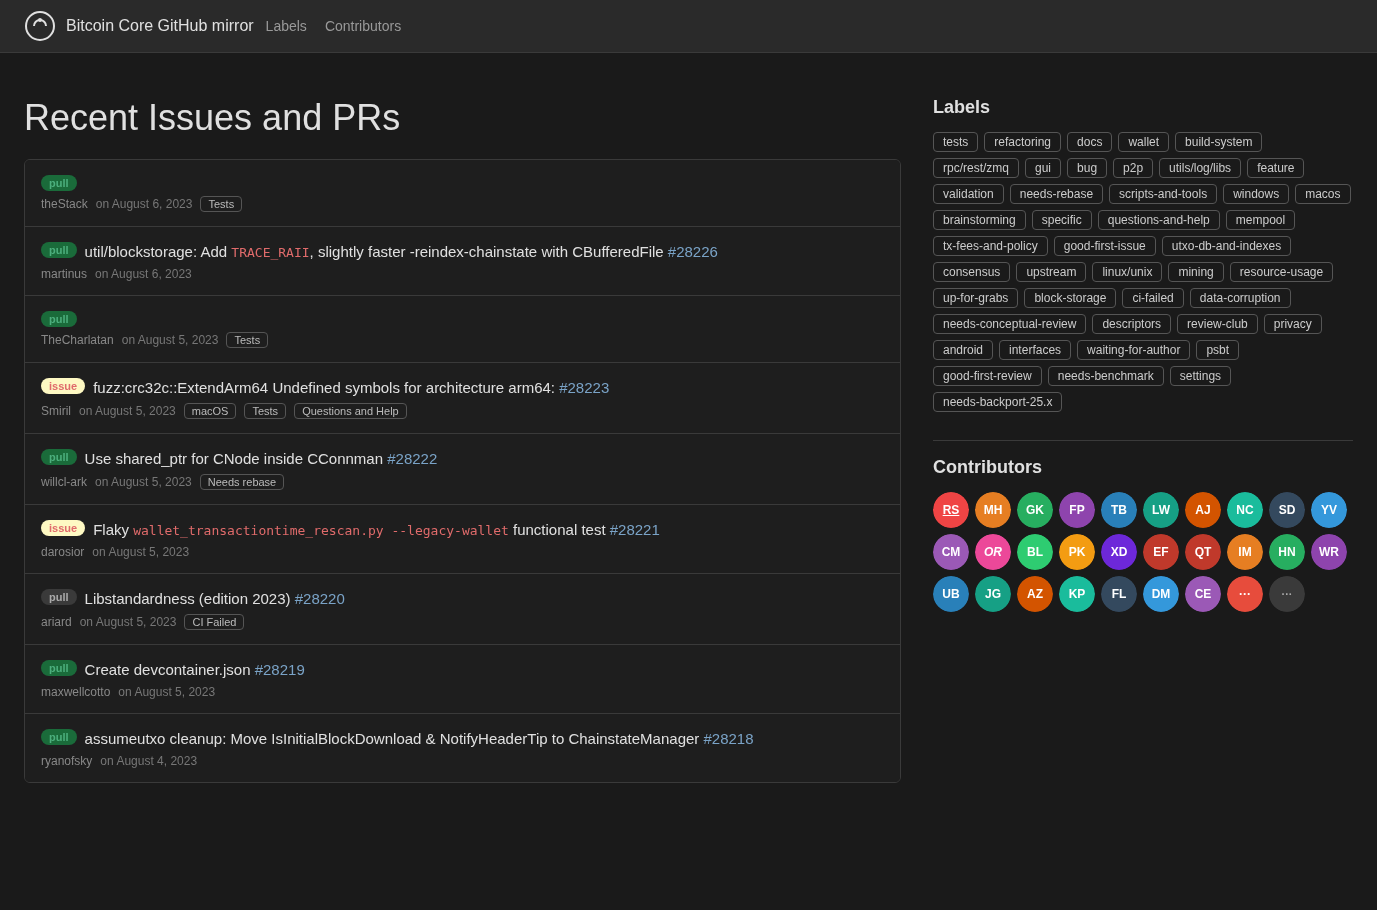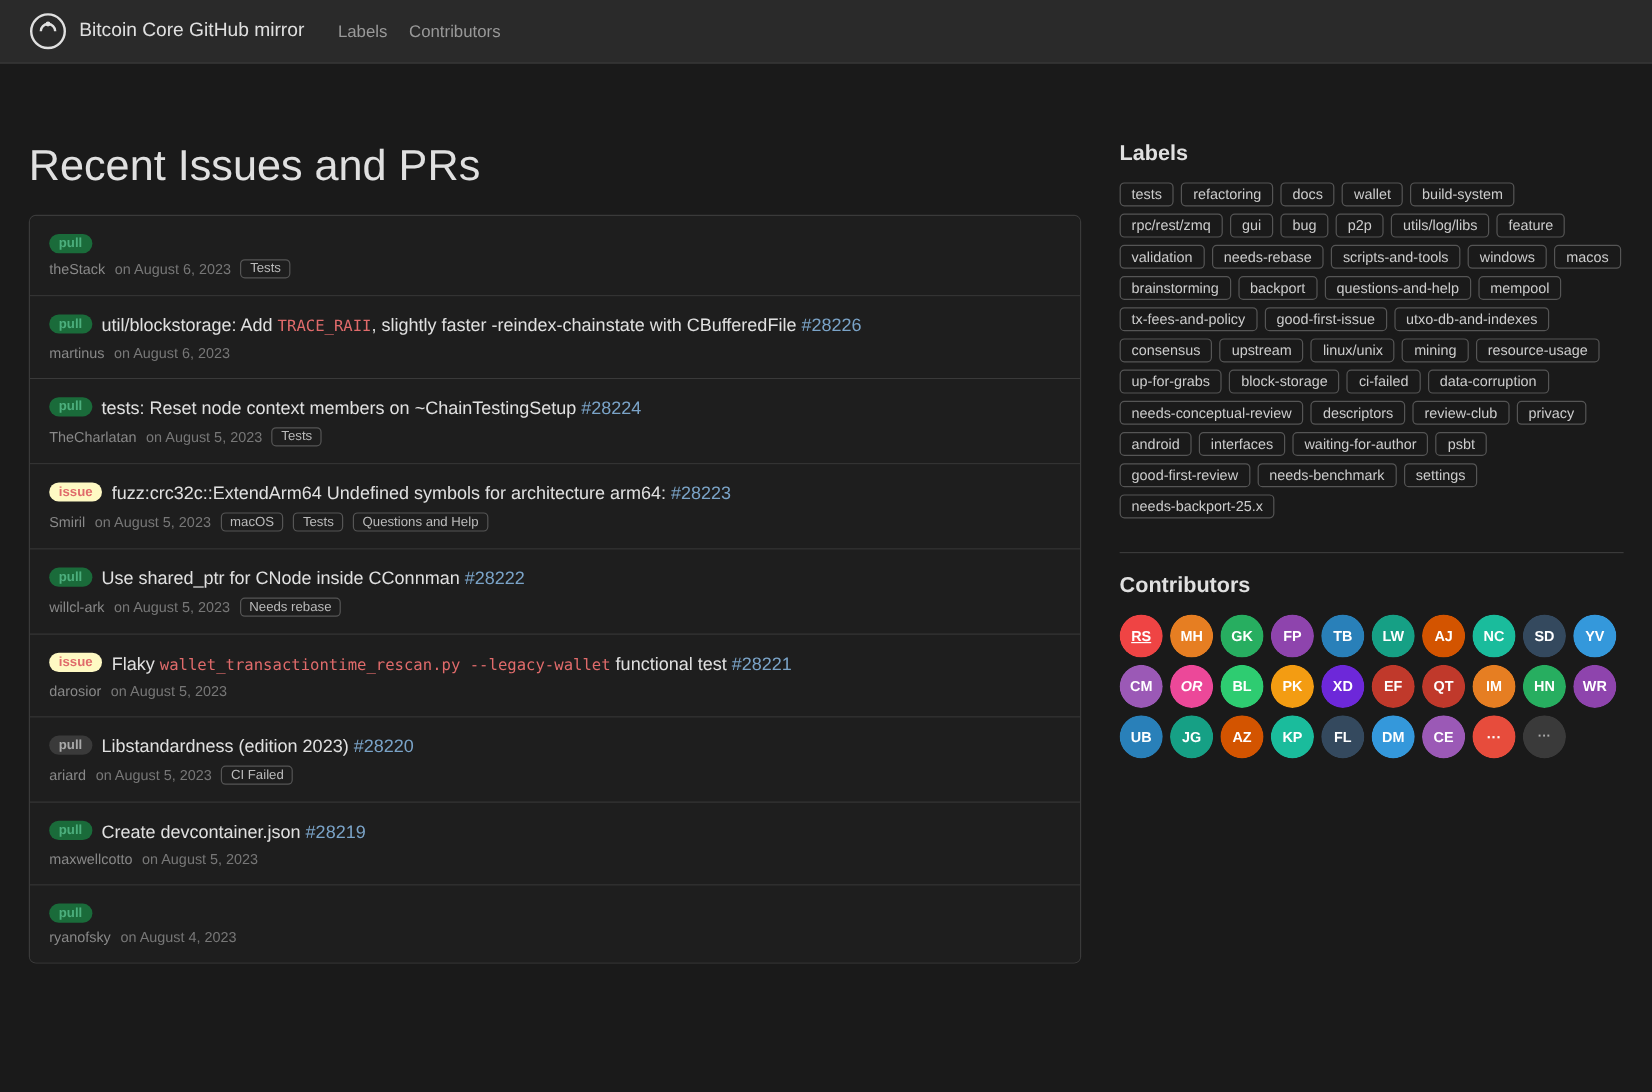--- a/index.html
+++ b/index.html
@@ -9,21 +9,21 @@
       font-family: -apple-system, BlinkMacSystemFont, 'Segoe UI', sans-serif;
       font-size: 14px;
       min-height: 910px;
     }
     
     .navbar {
       background: #2a2a2a;
       display: flex;
       align-items: center;
       padding: 10px 24px;
-      gap: 20px;
+      gap: 4px;
       border-bottom: 1px solid #3a3a3a;
     }
     .navbar-brand {
       display: flex;
       align-items: center;
       gap: 10px;
       font-size: 16px;
       font-weight: 500;
       color: #e0e0e0;
     }
@@ -42,21 +42,20 @@
       font-size: 14px;
       cursor: pointer;
     }
 
     
     .main-container {
       display: flex;
       padding: 44px 24px 24px 24px;
       gap: 32px;
       max-width: 1377px;
-      margin-top: 20px;
     }
     .left-panel {
       flex: 1;
       min-width: 0;
     }
     .right-panel {
       width: 420px;
       flex-shrink: 0;
     }
 
@@ -249,23 +248,20 @@
         </div>
         <div class="issue-meta">
           <span class="author">martinus</span>
           <span>on August 6, 2023</span>
         </div>
       </div>
 
       <div class="issue-item">
         <div class="issue-title-row">
           <span class="badge badge-pull">pull</span>
-          <span class="issue-title">
-            tests: Reset node context members on ~ChainTestingSetup <span class="number">#28224</span>
-          </span>
         </div>
         <div class="issue-meta">
           <span class="author">TheCharlatan</span>
           <span>on August 5, 2023</span>
           <span class="label-tag">Tests</span>
         </div>
       </div>
 
       <div class="issue-item">
         <div class="issue-title-row">
@@ -333,20 +329,23 @@
         </div>
         <div class="issue-meta">
           <span class="author">maxwellcotto</span>
           <span>on August 5, 2023</span>
         </div>
       </div>
 
       <div class="issue-item">
         <div class="issue-title-row">
           <span class="badge badge-pull">pull</span>
+          <span class="issue-title">
+            assumeutxo cleanup: Move IsInitialBlockDownload &amp; NotifyHeaderTip to ChainstateManager <span class="number">#28218</span>
+          </span>
         </div>
         <div class="issue-meta">
           <span class="author">ryanofsky</span>
           <span>on August 4, 2023</span>
         </div>
       </div>
 
     </div>
   </div>
 
@@ -363,21 +362,21 @@
         <span class="label-chip">bug</span>
         <span class="label-chip">p2p</span>
         <span class="label-chip">utils/log/libs</span>
         <span class="label-chip">feature</span>
         <span class="label-chip">validation</span>
         <span class="label-chip">needs-rebase</span>
         <span class="label-chip">scripts-and-tools</span>
         <span class="label-chip">windows</span>
         <span class="label-chip">macos</span>
         <span class="label-chip">brainstorming</span>
-        <span class="label-chip">backport</span>
+        <span class="label-chip">specific</span>
         <span class="label-chip">questions-and-help</span>
         <span class="label-chip">mempool</span>
         <span class="label-chip">tx-fees-and-policy</span>
         <span class="label-chip">good-first-issue</span>
         <span class="label-chip">utxo-db-and-indexes</span>
         <span class="label-chip">consensus</span>
         <span class="label-chip">upstream</span>
         <span class="label-chip">linux/unix</span>
         <span class="label-chip">mining</span>
         <span class="label-chip">resource-usage</span>

